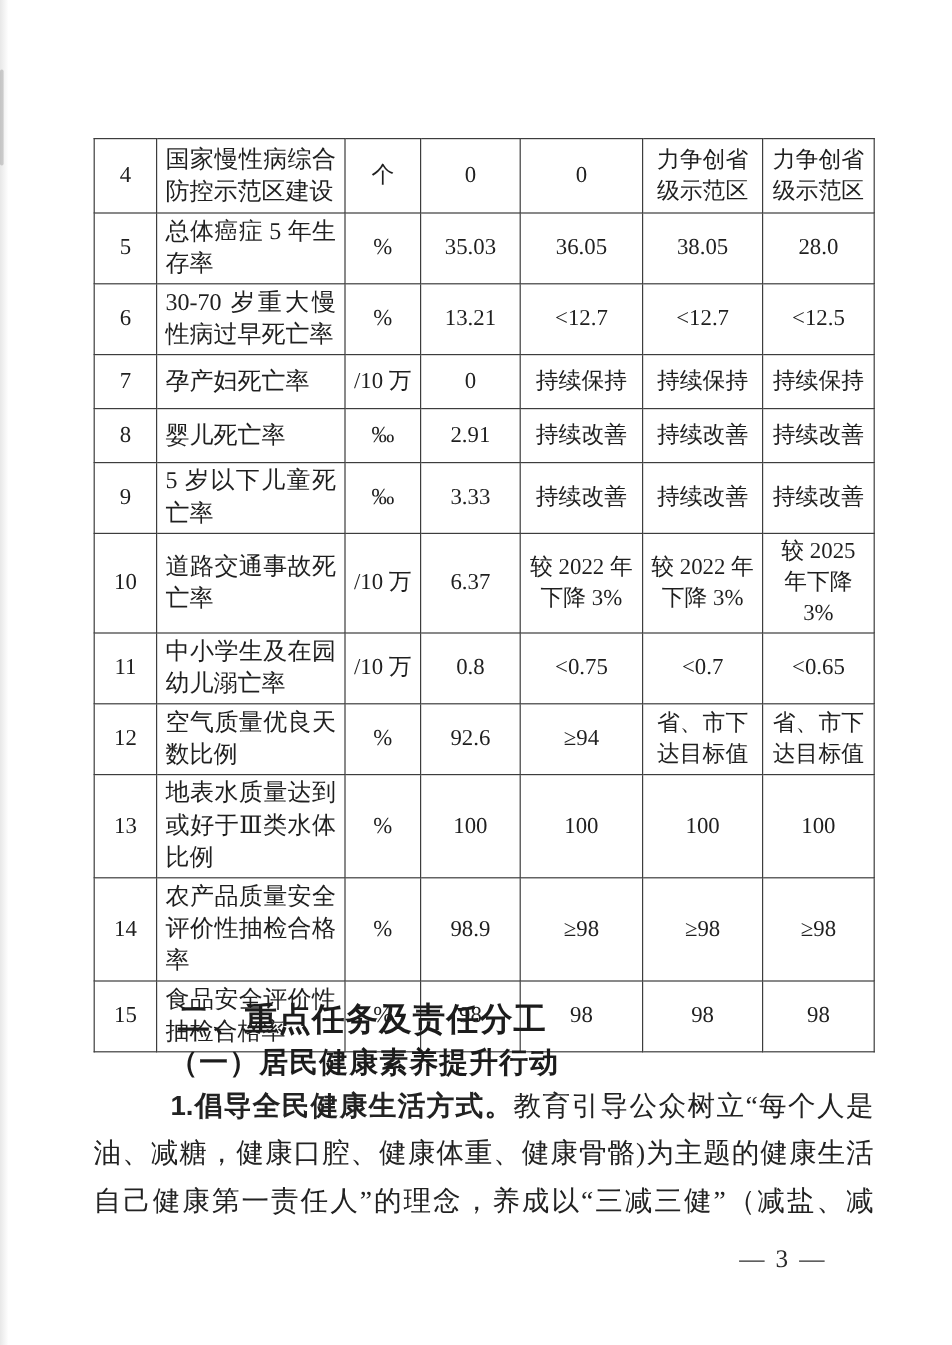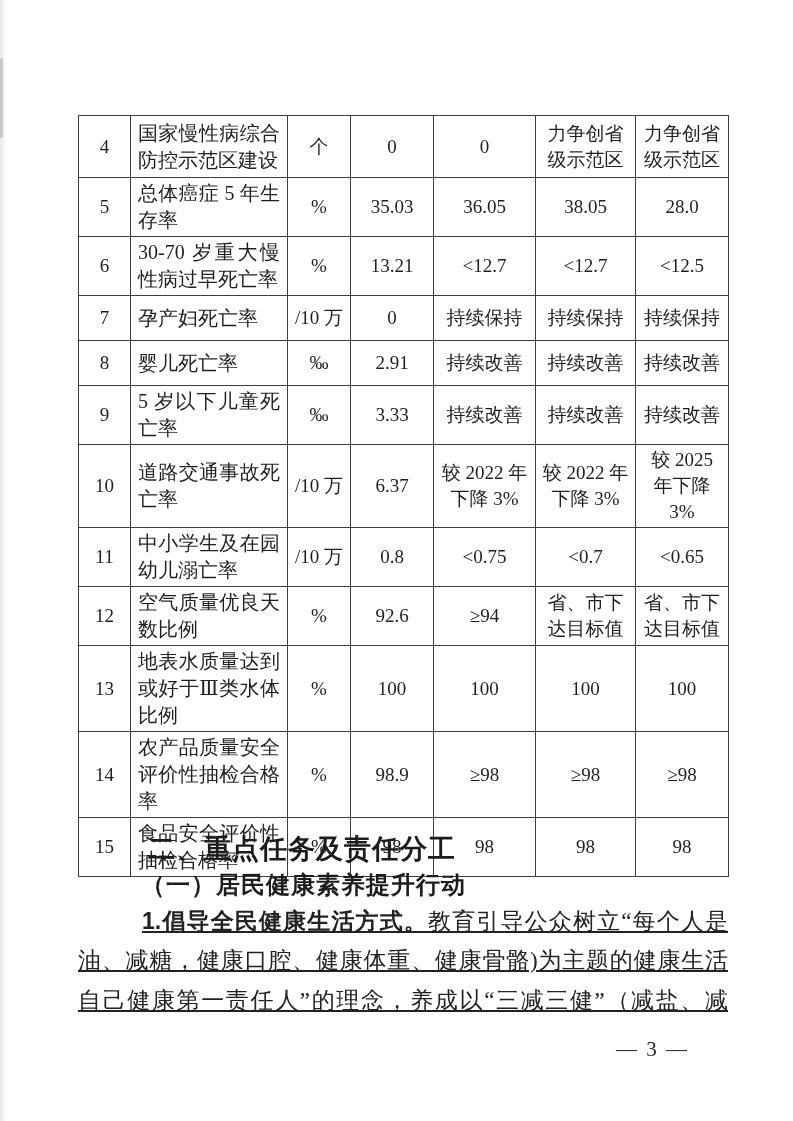--- a/index.html
+++ b/index.html
@@ -115,21 +115,20 @@
     width: 650px;
     font-size: 23px;
     line-height: 40px;
     color: #222;
   }
   .para-line {
     text-align: justify;
     text-align-last: justify;
     height: 40px;
     white-space: nowrap;
-    text-decoration: underline;
   }
   .para-line.first {
     text-indent: 64px;
   }
   .para-line b {
     font-family: "Liberation Sans", "DejaVu Sans", sans-serif;
     font-weight: 700;
   }
 
   

